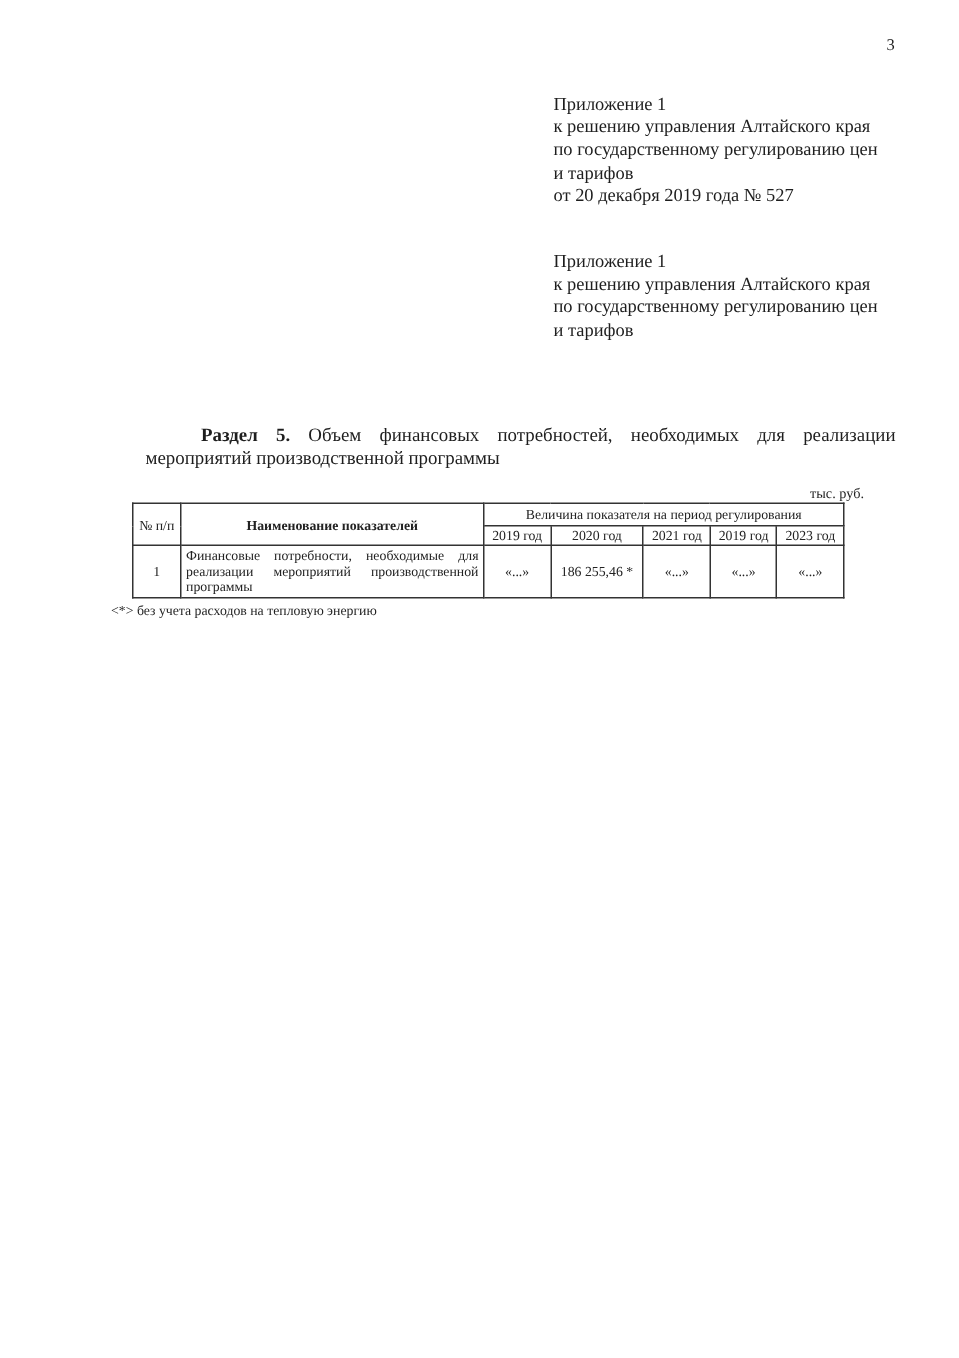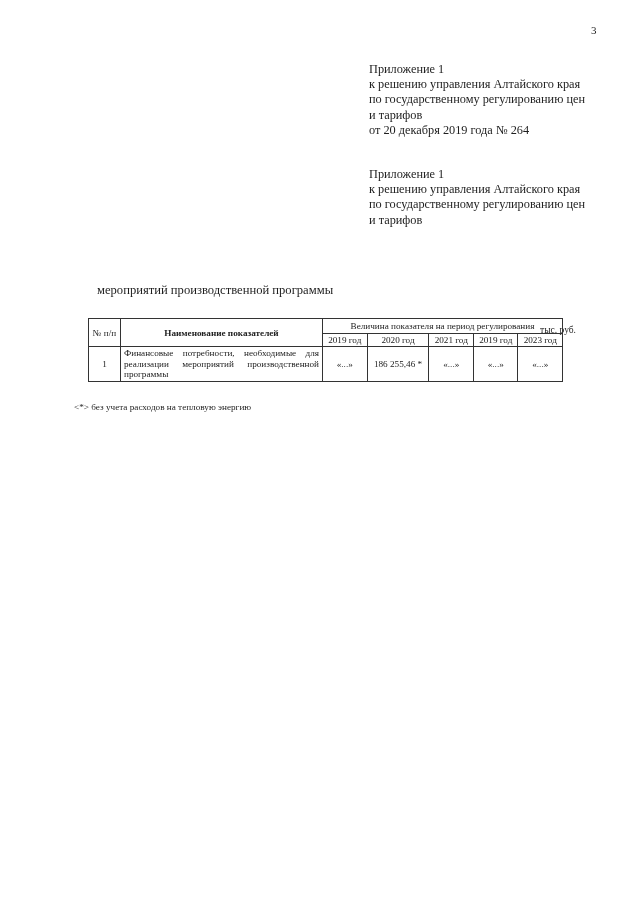--- a/index.html
+++ b/index.html
@@ -9,51 +9,52 @@
   }
   .page-num { position: absolute; left: 591px; top: 24px; font-size: 11px; }
   .annex { position: absolute; left: 369px; font-size: 12.3px; line-height: 15.2px; }
   .annex div { white-space: nowrap; }
   .annex1 { top: 62px; }
   .annex2 { top: 167px; }
   .section { position: absolute; left: 97px; top: 283px; width: 500px; font-size: 12.6px; line-height: 15px; text-align: justify; }
   .section .first { display: block; text-indent: 37px; text-align-last: justify; }
   .section b { font-weight: bold; }
   .unit { position: absolute; left: 540px; top: 325px; font-size: 9.5px; }
-  table { position: absolute; left: 88px; top: 318px; width: 475px; border-collapse: collapse; font-size: 9.2px; color: #222; }
+  table { position: absolute; left: 88px; top: 335px; width: 475px; border-collapse: collapse; font-size: 9.2px; color: #222; }
   td, th { border: 1px solid #333; text-align: center; vertical-align: middle; font-weight: normal; padding: 0 2px; }
   .h-num { width: 27px; height: 27px; line-height: 10px; }
   .h-name { width: 197px; font-weight: bold; }
   .h-group { height: 14px; margin-top: 24px; }
   .h-year { height: 12px; }
   .r-name { text-align: justify; text-align-last: left; line-height: 10.5px; padding: 1px 3px; }
   .r-cell { height: 33px; }
   .footnote { position: absolute; left: 74px; top: 402px; font-size: 9.2px; }
 </style>
 </head>
 <body>
 
 <div class="page-num">3</div>
 
 <div class="annex annex1">
   <div>Приложение 1</div>
   <div>к решению управления Алтайского края</div>
   <div>по государственному регулированию цен</div>
   <div>и тарифов</div>
-  <div>от 20 декабря 2019 года № 264</div>
+  <div>от 20 декабря 2019 года № 527</div>
 </div>
 
 <div class="annex annex2">
   <div>Приложение 1</div>
   <div>к решению управления Алтайского края</div>
   <div>по государственному регулированию цен</div>
   <div>и тарифов</div>
 </div>
 
 <div class="section">
+  <span class="first"><b>Раздел 5.</b> <span>Объем финансовых потребностей, необходимых для реализации</span></span>
   <span>мероприятий производственной программы</span>
 </div>
 
 <div class="unit">тыс. руб.</div>
 
 <table>
   <tbody>
       <tr>
     <th class="h-num" rowspan="2">№ п/п</th>
     <th class="h-name" rowspan="2">Наименование показателей</th>

